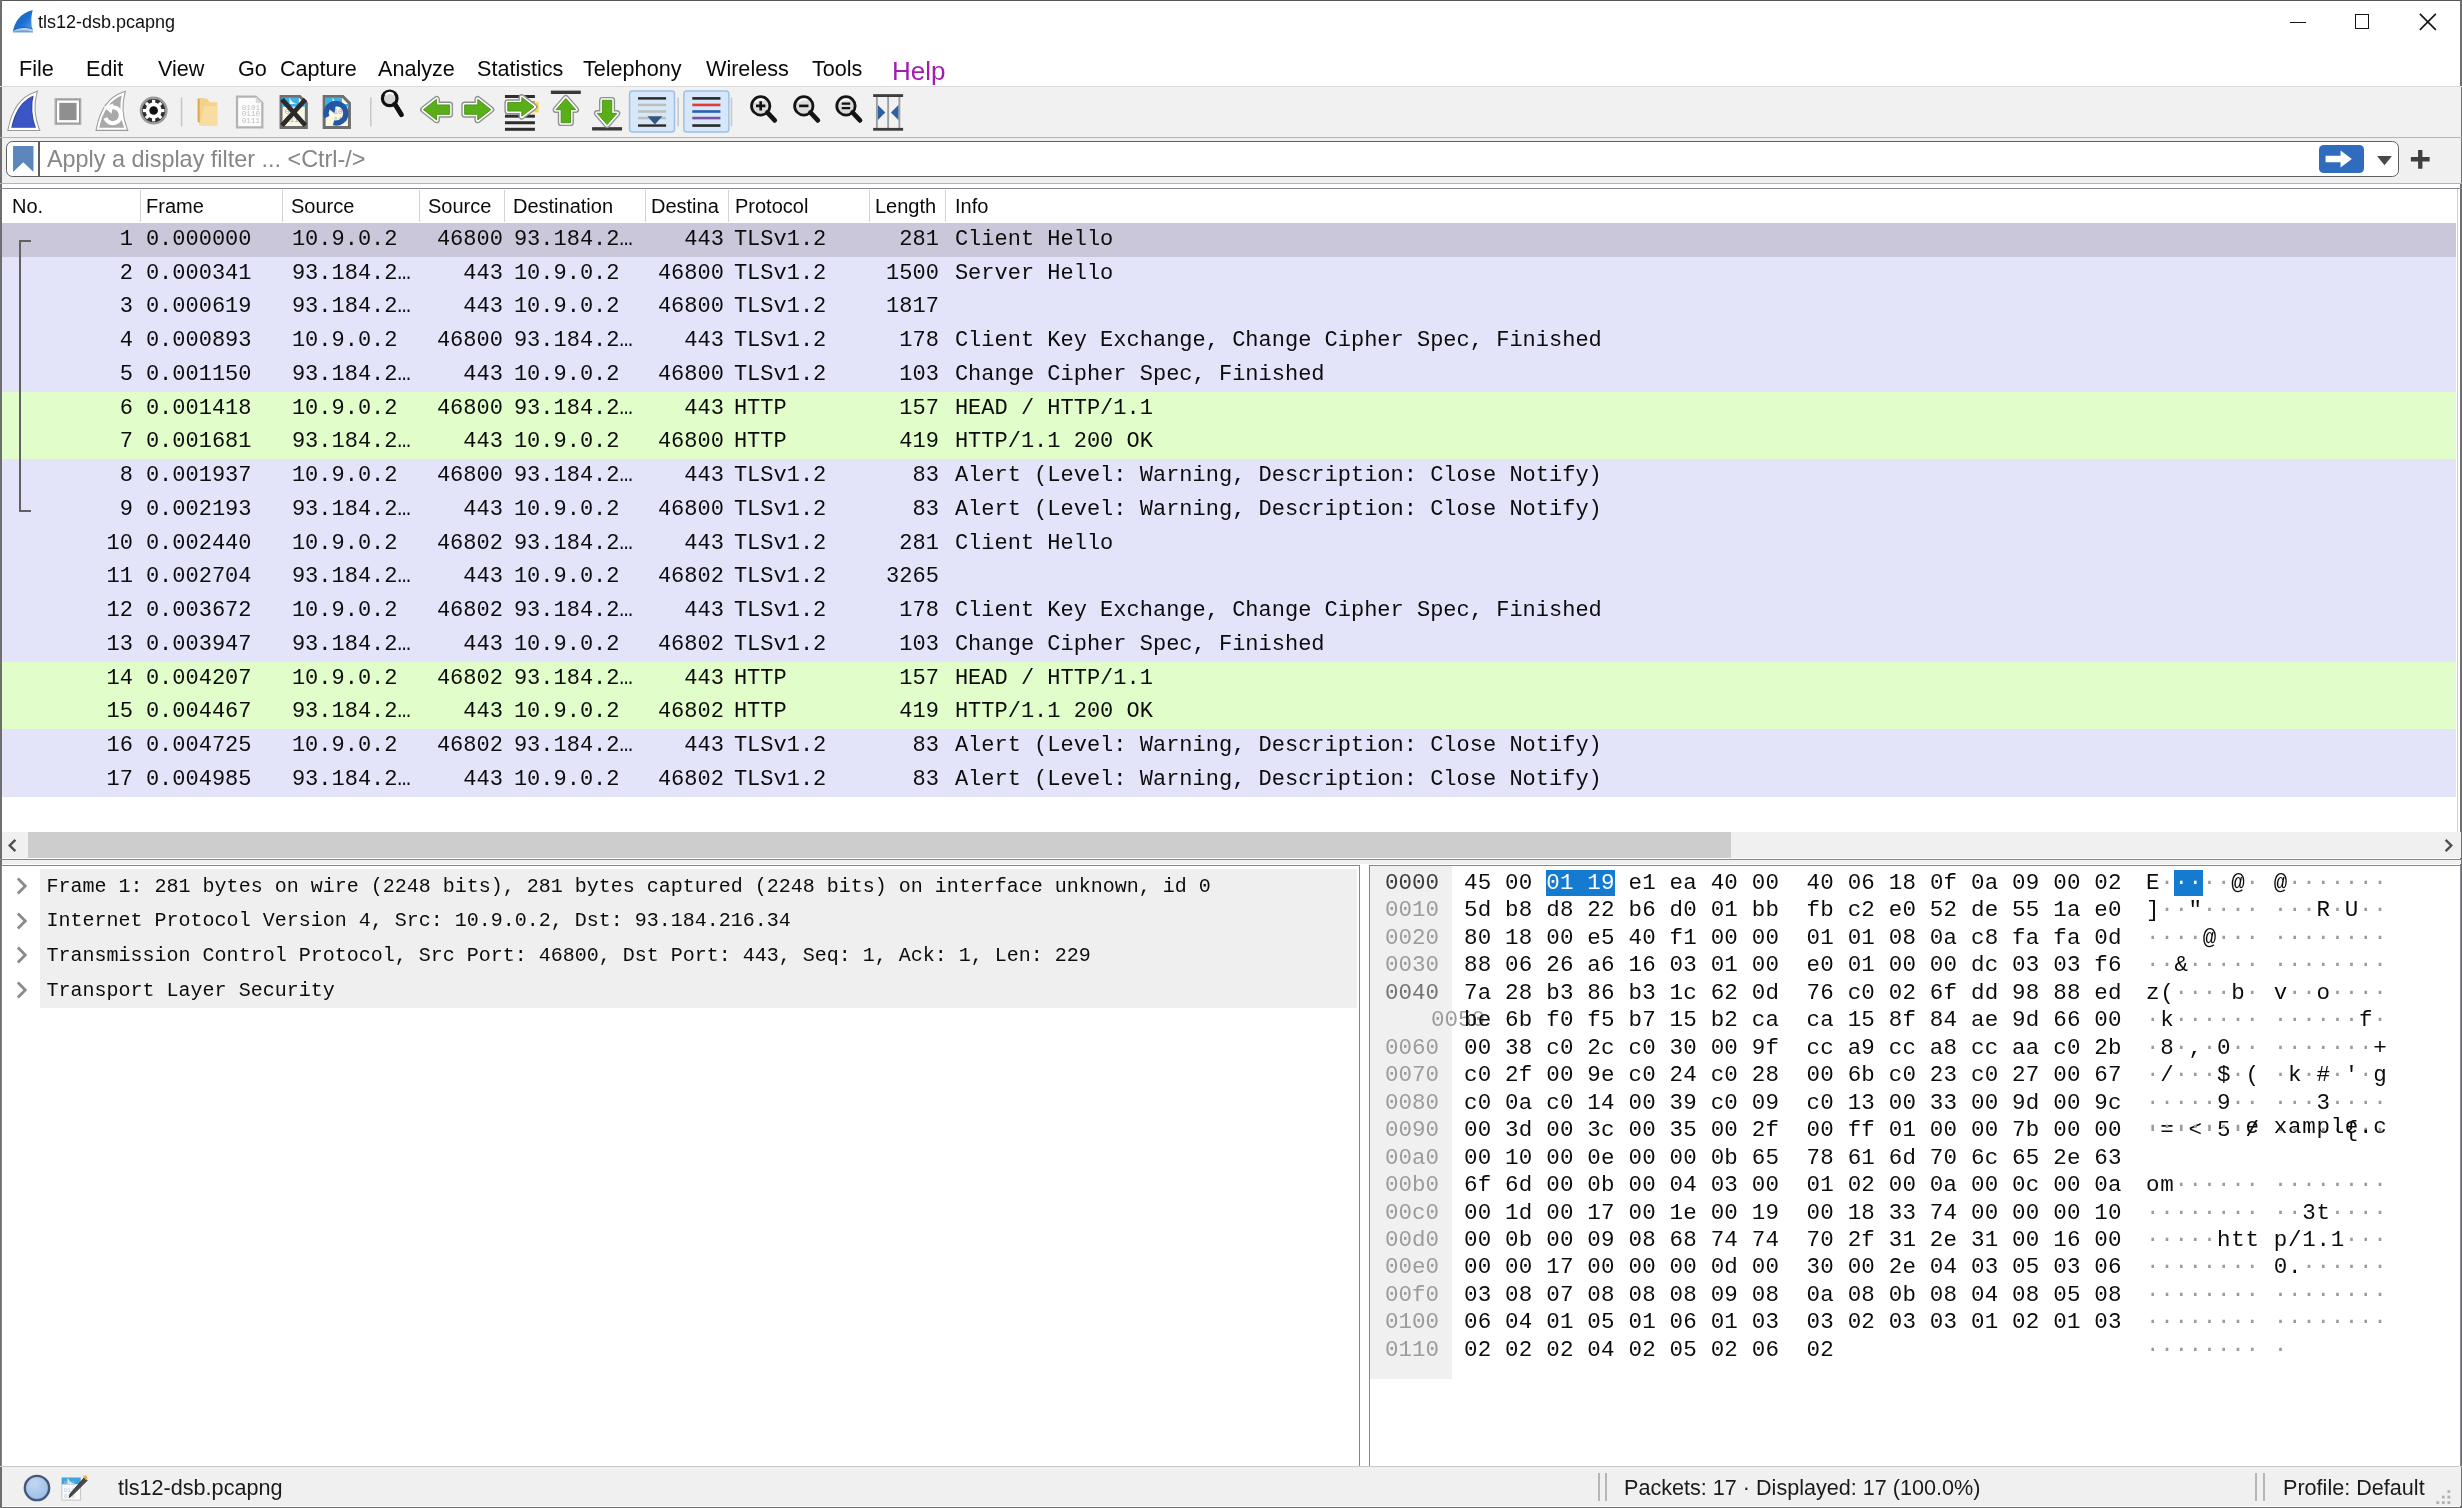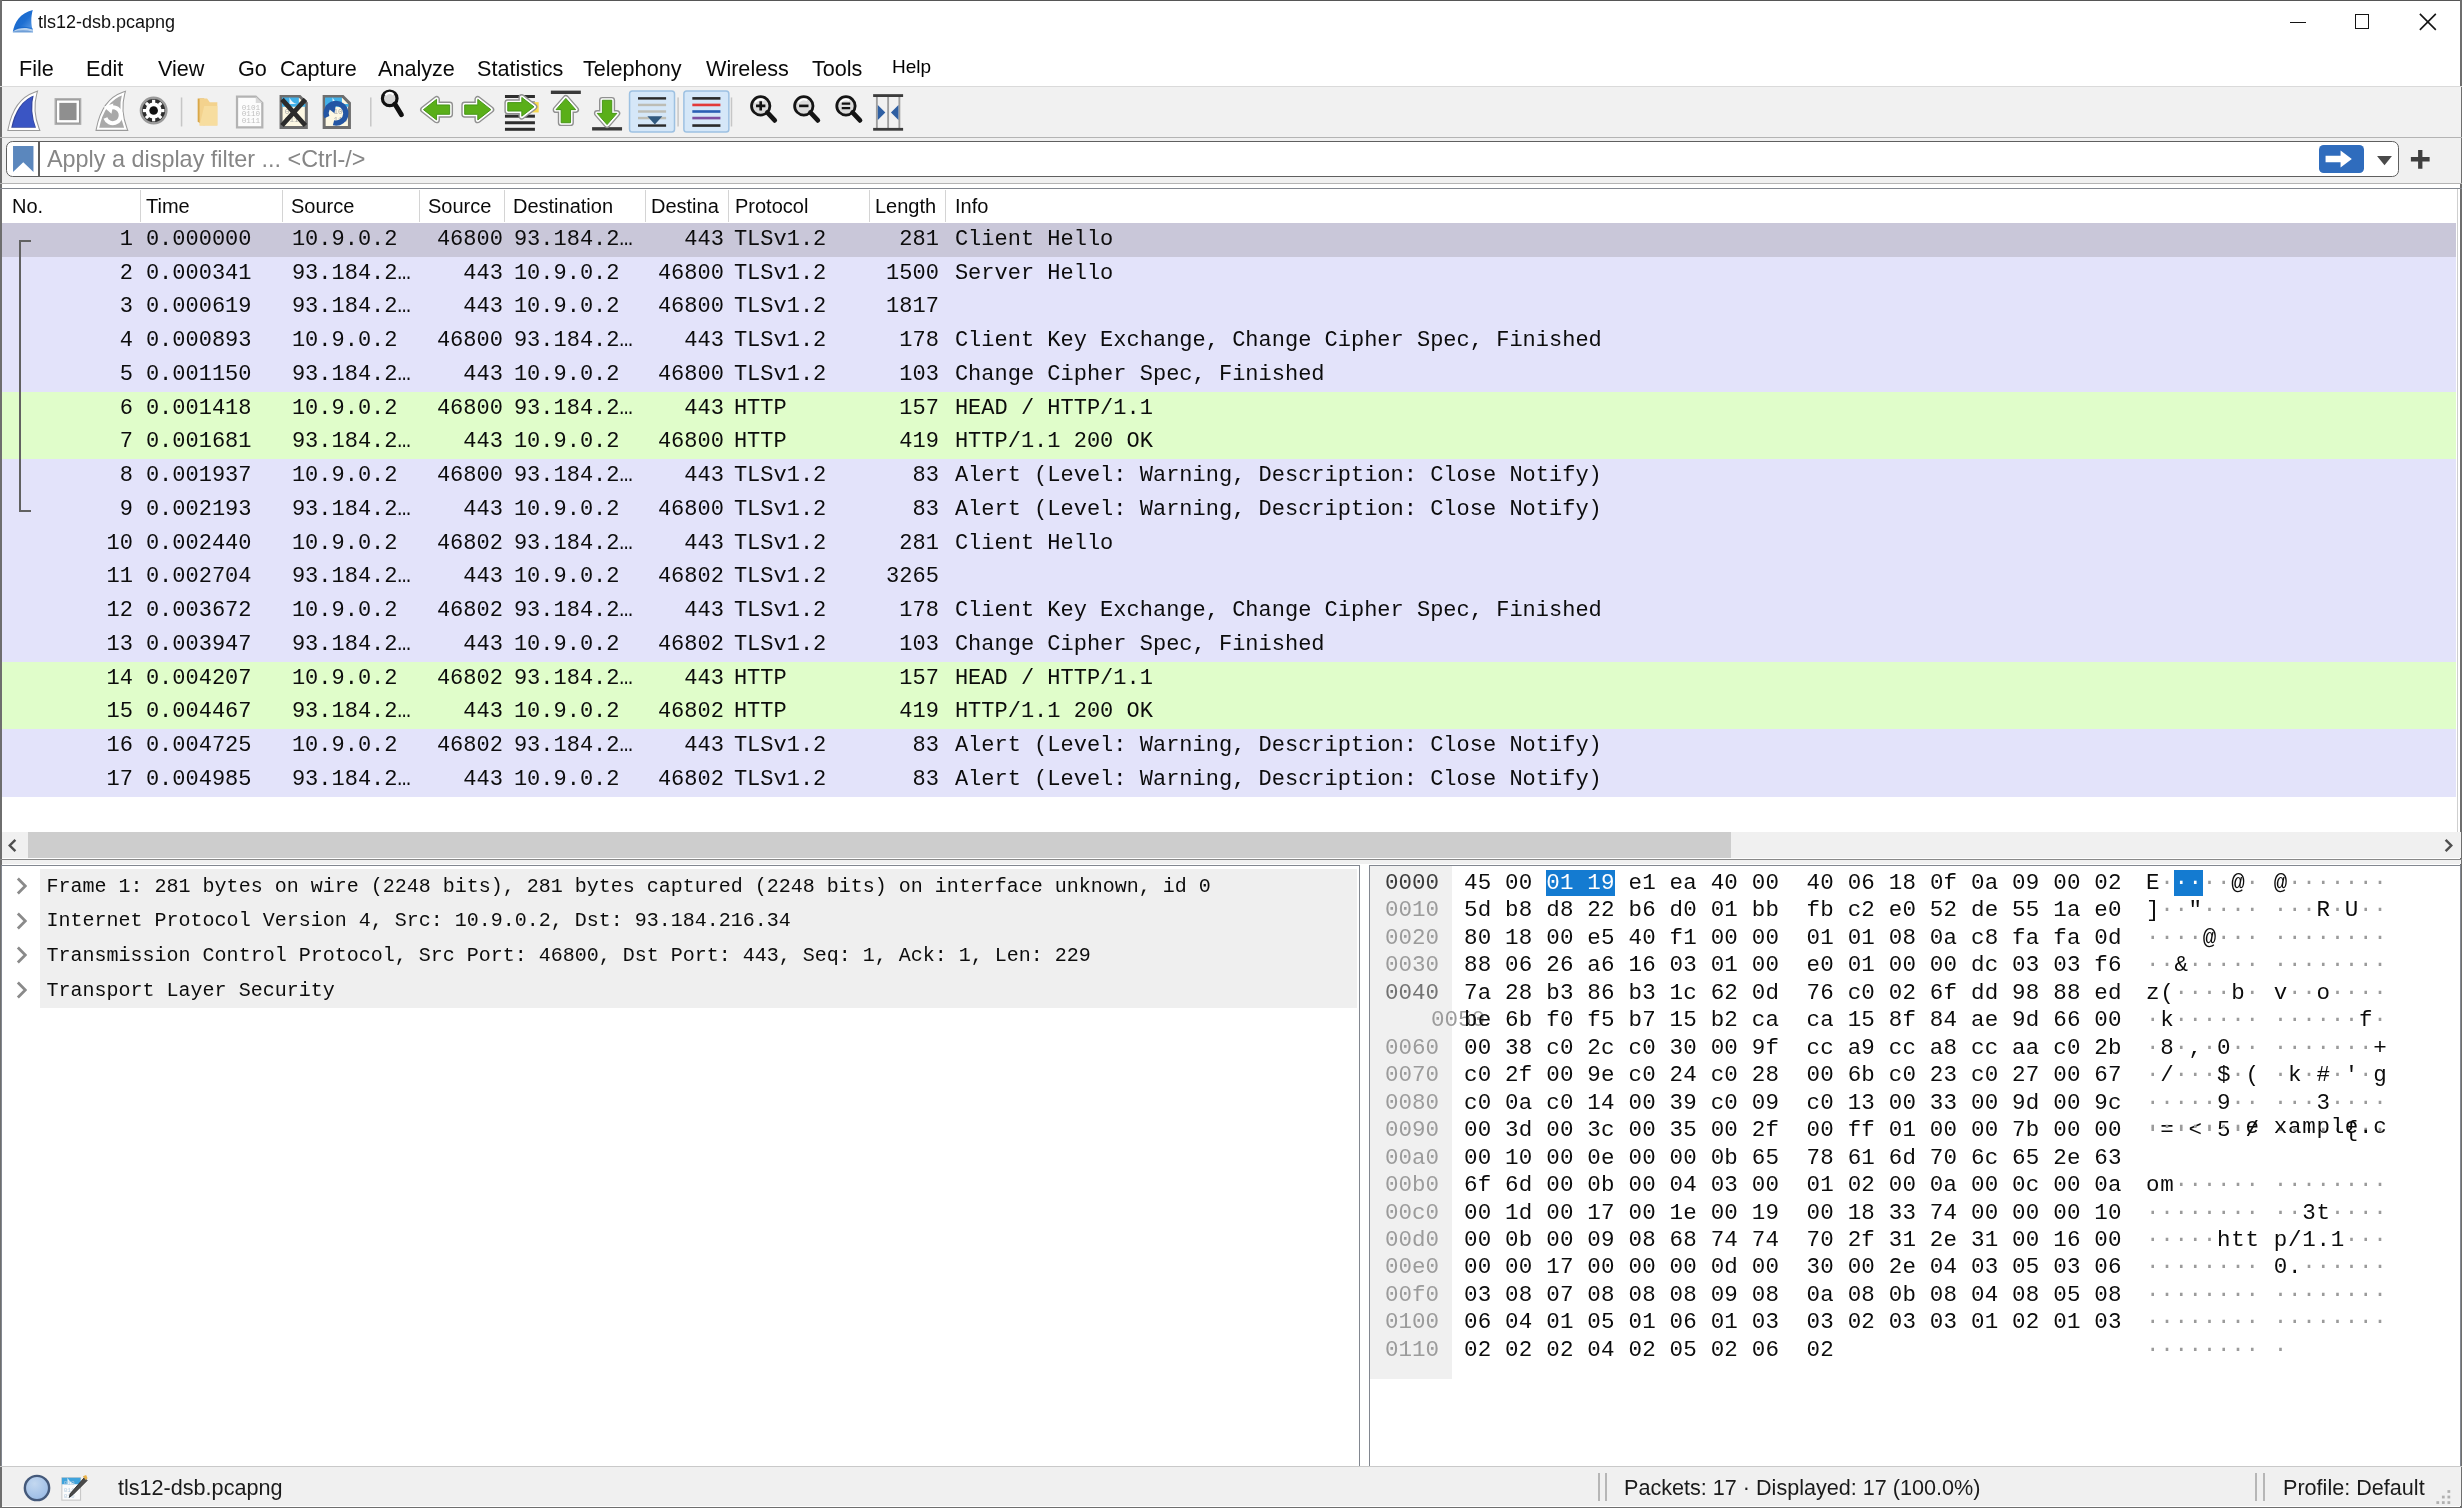--- a/index.html
+++ b/index.html
@@ -56,21 +56,21 @@
 <div class="ab" style="left:19px;top:56px;font-size:21.6px;color:#0a0a0a">File</div>
 <div class="ab" style="left:86px;top:56px;font-size:21.6px;color:#0a0a0a">Edit</div>
 <div class="ab" style="left:158px;top:56px;font-size:21.6px;color:#0a0a0a">View</div>
 <div class="ab" style="left:238px;top:56px;font-size:21.6px;color:#0a0a0a">Go</div>
 <div class="ab" style="left:280px;top:56px;font-size:21.6px;color:#0a0a0a">Capture</div>
 <div class="ab" style="left:378px;top:56px;font-size:21.6px;color:#0a0a0a">Analyze</div>
 <div class="ab" style="left:477px;top:56px;font-size:21.6px;color:#0a0a0a">Statistics</div>
 <div class="ab" style="left:583px;top:56px;font-size:21.6px;color:#0a0a0a">Telephony</div>
 <div class="ab" style="left:706px;top:56px;font-size:21.6px;color:#0a0a0a">Wireless</div>
 <div class="ab" style="left:812px;top:56px;font-size:21.6px;color:#0a0a0a">Tools</div>
-<div class="ab" style="left:892px;top:56px;font-size:19px;color:#000000">Help</div>
+<div class="ab" style="left:892px;top:56px;font-size:26px;color:#a21caf">Help</div>
 <div class="ab" style="left:0;top:86px;width:2462px;height:0.9px;background:#dadada"></div>
 <div class="ab" style="left:1.9px;top:87px;width:2459px;height:50px;background:#f1f1f1"></div>
 <div class="ab" style="left:0;top:137px;width:2462px;height:0.9px;background:#b4b4b4"></div>
 <svg class="ab" style="left:0;top:86px" width="2462" height="51" viewBox="0 0 2628 54">
 <g transform="translate(7,5)">
 <path d="M3.5 40.5 C6.5 25 13 9 30.5 3 C27.5 14 27.5 26 33 40.5 Z" fill="#35469c" stroke="#9a9a9a" stroke-width="4.6"></path>
 <path d="M3.5 40.5 C6.5 25 13 9 30.5 3 C27.5 14 27.5 26 33 40.5 Z" fill="#35469c" stroke="#ffffff" stroke-width="2.4"></path>
 <path d="M6.5 38.5 C9.5 26 15 12 27.5 6 C25.5 15 25.8 26 30.5 38.5 Z" fill="#3a55c4"></path>
 </g>
 <rect x="59" y="13.5" width="27" height="27" fill="#8f8f8f" stroke="#adadad" stroke-width="1.6"></rect>
@@ -255,21 +255,21 @@
 <path d="M8 12.5 L24 12.5 L24 7 L36 16 L24 25 L24 19.5 L8 19.5 Z" fill="#fff"></path>
 </svg>
 <svg class="ab" style="left:2376px;top:155px" width="17" height="11.2" viewBox="0 0 18 12">
     <path d="M1 1 L17 1 L9 11 Z" fill="#4a4a4a"></path>
   </svg>
 <svg class="ab" style="left:2409px;top:148px" width="22.5" height="22.5" viewBox="0 0 24 24">
     <path d="M12 2 L12 22 M2 12 L22 12" stroke="#3f3f3f" stroke-width="4.6"></path>
   </svg>
 <div class="ab" style="left:0;top:188px;width:2462px;height:0.9px;background:#828790"></div>
 <div class="hdr" style="left:12px">No.</div>
-<div class="hdr" style="left:146px">Time</div>
+<div class="hdr" style="left:146px">Frame</div>
 <div class="hdr" style="left:291px">Source</div>
 <div class="hdr" style="left:428px">Source</div>
 <div class="hdr" style="left:513px">Destination</div>
 <div class="hdr" style="left:651px">Destina</div>
 <div class="hdr" style="left:735px">Protocol</div>
 <div class="hdr" style="left:875px">Length</div>
 <div class="hdr" style="left:955px">Info</div>
 <div class="hsep" style="left:140px"></div>
 <div class="hsep" style="left:282px"></div>
 <div class="hsep" style="left:419px"></div>

